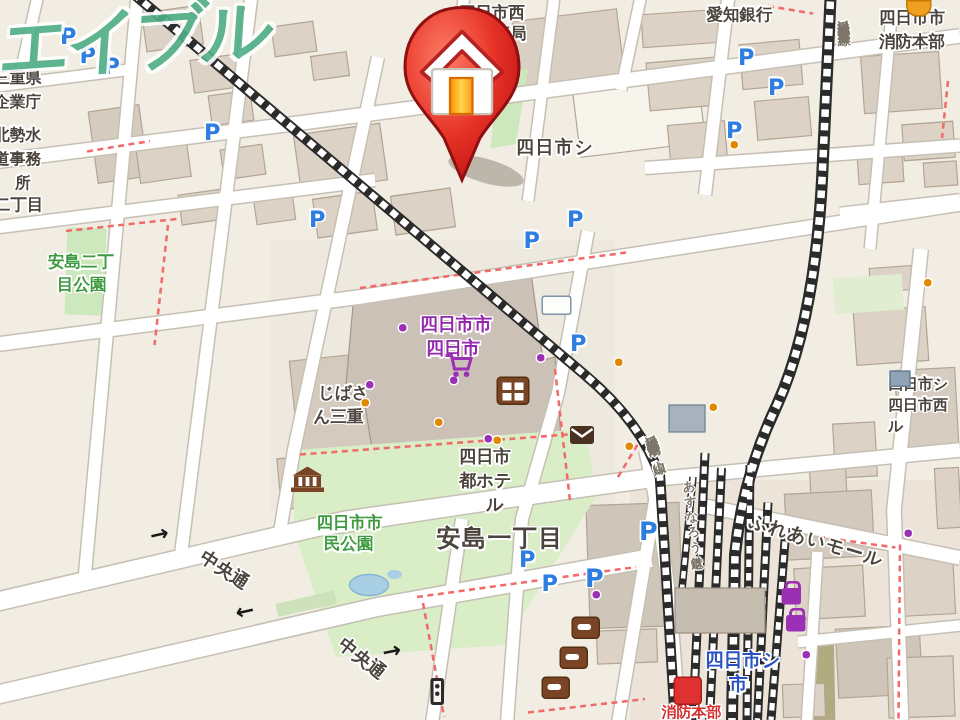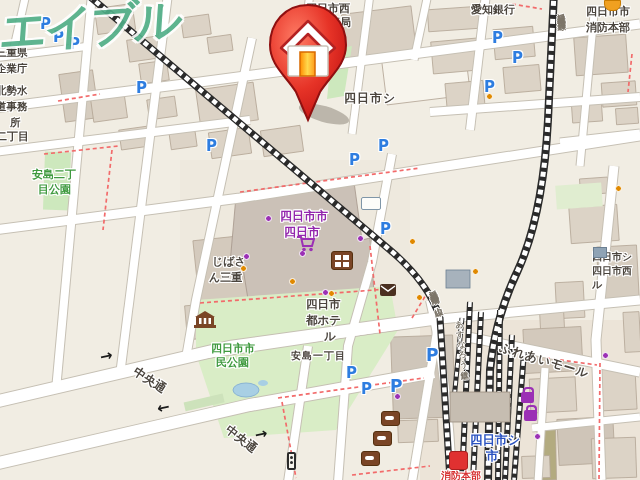--- a/index.html
+++ b/index.html
@@ -227,21 +227,21 @@
   <div class="lbl purple" style="left:280px;top:210px;font-size:12px;">四日市市</div>
   <div class="lbl purple" style="left:284px;top:226px;font-size:12px;">四日市</div>
 
   <div class="lbl" style="left:212px;top:256px;">じばさ</div>
   <div class="lbl" style="left:209px;top:272px;">ん三重</div>
 
   <div class="lbl" style="left:306px;top:299px;font-size:11.5px;">四日市</div>
   <div class="lbl" style="left:306px;top:315px;font-size:11.5px;">都ホテ</div>
   <div class="lbl" style="left:324px;top:331px;font-size:11.5px;">ル</div>
 
-  <div class="lbl" style="left:291px;top:351px;font-size:10px;letter-spacing:1px;text-align:right;">安島一丁目</div>
+  <div class="lbl" style="left:291px;top:351px;font-size:16px;letter-spacing:1px;text-align:right;">安島一丁目</div>
 
   <div class="lbl green" style="left:211px;top:343px;">四日市市</div>
   <div class="lbl green" style="left:216px;top:357px;">民公園</div>
 
   <div class="lbl" style="left:138px;top:365px;font-size:12px;transform:rotate(33deg);transform-origin:left top;">中央通</div>
   <div class="lbl" style="left:231px;top:423px;font-size:12px;transform:rotate(38deg);transform-origin:left top;">中央通</div>
 
   <div class="lbl" style="left:352px;top:493px;">三重銀行</div>
 
   <div class="lbl blue" style="left:470px;top:434px;font-size:12.5px;">四日市シ</div>

